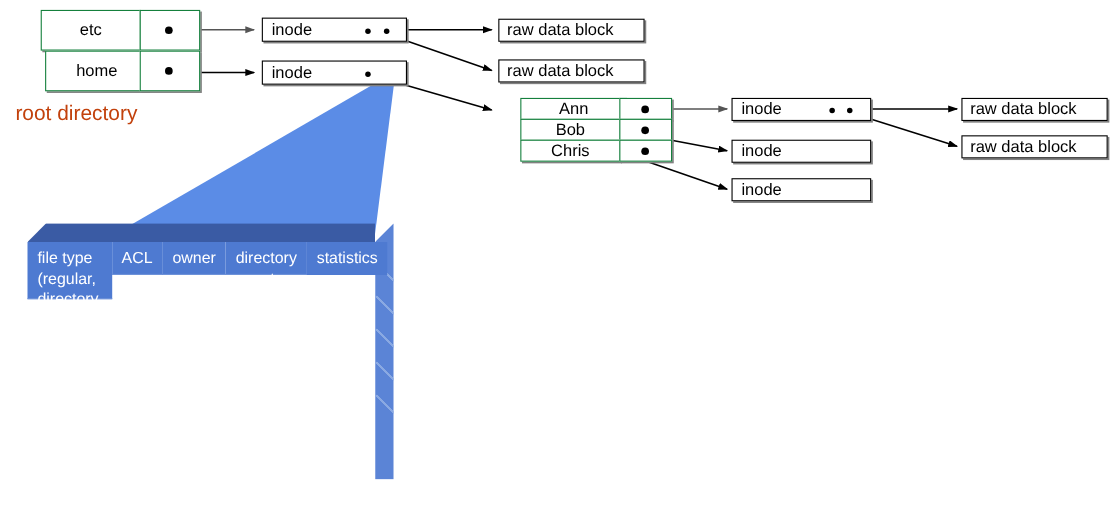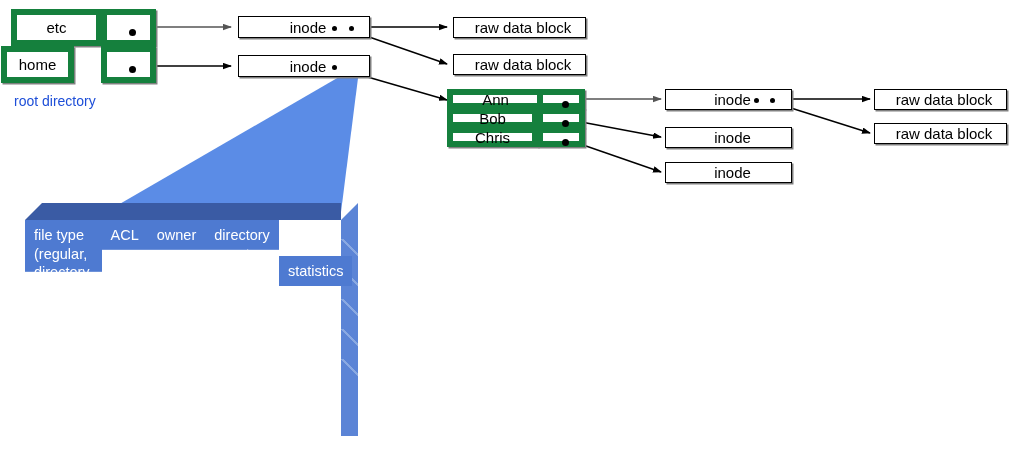--- a/index.html
+++ b/index.html
@@ -7,30 +7,30 @@
        font-family:"Liberation Sans","DejaVu Sans",sans-serif;}
   #stage{position:relative;width:1017px;height:464px;background:#fff;}
 
   svg#wires{position:absolute;left:0;top:0;width:1017px;height:464px;overflow:visible;}
 
   .box{position:absolute;box-sizing:border-box;background:#fff;
        border:1px solid #000;display:flex;align-items:center;}
   .box .lbl{font-size:15px;color:#000;line-height:1;white-space:nowrap;}
 
   
-  .shadow{box-shadow:1.5px 1.5px 0 0 #808080;justify-content:center;}
+  .shadow{box-shadow:1.5px 1.5px 0 0 #808080;}
 
-  .cell{position:absolute;box-sizing:border-box;border:6px solid #15803d;
-        background:#fff;display:flex;align-items:center;justify-content:center;}
+  .cell{position:absolute;box-sizing:border-box;border:1px solid #15803d;
+        background:#fff;display:flex;align-items:center;justify-content:center;margin-left:26px;}
   .cell .lbl{font-size:15px;color:#000;line-height:1;white-space:nowrap;}
 
   .dot{position:absolute;width:7px;height:7px;border-radius:50%;background:#000;}
   .dot.sm{width:5px;height:5px;}
 
-  .plainlabel{position:absolute;font-size:14px;color:#1d4ed8;white-space:nowrap;}
+  .plainlabel{position:absolute;font-size:19px;color:#c2410c;white-space:nowrap;}
 
   
   #inode-detail{position:absolute;left:20px;top:203px;width:338px;height:250px;}
   .stack-front{position:absolute;left:5px;top:17px;width:316px;
                display:flex;flex-direction:row;}
   .stack-row{box-sizing:border-box;background:#4e7ad1;color:#ffffff;
              font-size:14.5px;padding:6px 9px;line-height:1.28;
              border-bottom:1px solid #6e92d9;}
   .stack-row:last-child{border-bottom:none;}
 
@@ -86,21 +86,21 @@
     <path d="M772,102 L870,133" stroke="#000" stroke-width="1.4" fill="none" marker-end="url(#ah)"></path>
   </svg>
 
   <div class="cell shadow" style="left:11px;top:9px;width:91px;height:37px;">
     <span class="lbl">etc</span>
   </div>
   <div class="cell shadow" style="left:101px;top:9px;width:55px;height:37px;">
     <span class="dot" style="left:22px;top:14px;"></span>
   </div>
 
-  <div class="cell shadow" style="left:1px;top:46px;width:73px;height:37px;">
+  <div class="cell shadow" style="left:15px;top:46px;width:94px;height:37px;">
     <span class="lbl">home</span>
   </div>
   <div class="cell shadow" style="left:101px;top:46px;width:55px;height:37px;">
     <span class="dot" style="left:22px;top:14px;"></span>
   </div>
 
   <div class="plainlabel" style="left:14px;top:93px;">root directory</div>
 
   <div class="box shadow" style="left:238px;top:16px;width:132px;height:22px;">
     <span class="lbl" style="margin-left:8px;">inode</span>
@@ -170,17 +170,17 @@
       <div class="seam" style="top:96px;"></div>
       <div class="seam" style="top:126px;"></div>
       <div class="seam" style="top:156px;"></div>
     </div>
 
     <div class="stack-front">
       <div class="stack-row" style="height:52px;">file type (regular, directory, pipe, device, …)</div>
       <div class="stack-row" style="height:30px;">ACL</div>
       <div class="stack-row" style="height:30px;">owner</div>
       <div class="stack-row" style="height:30px;">directory counter</div>
-      <div class="stack-row" style="height:30px;margin-top:36px;">statistics</div>
+      <div class="stack-row" style="height:30px;">statistics</div>
     </div>
   </div>
 
 </div>
 
 </body></html>

